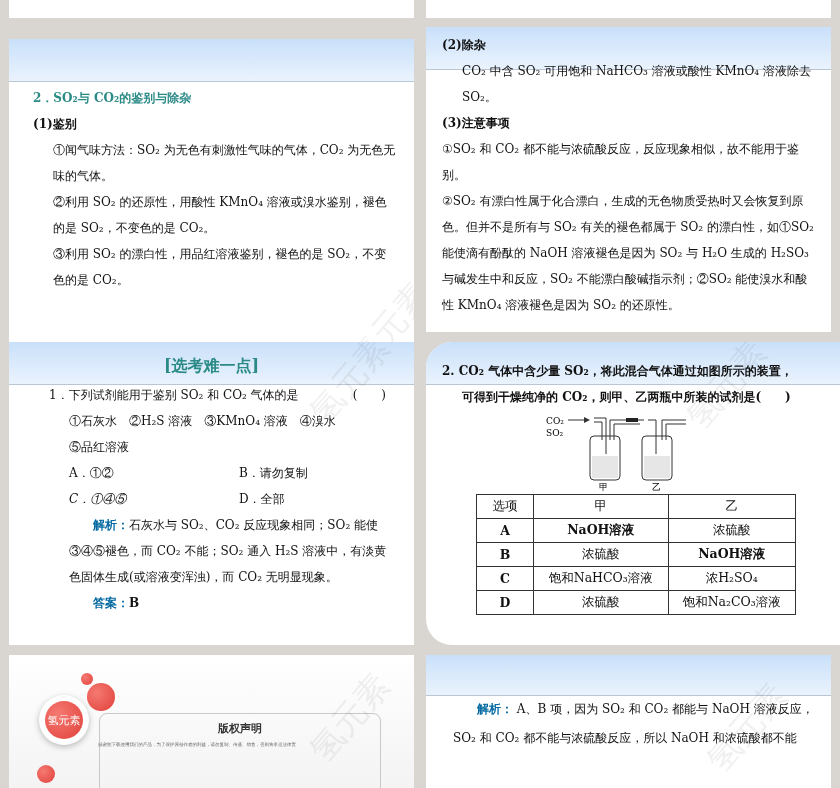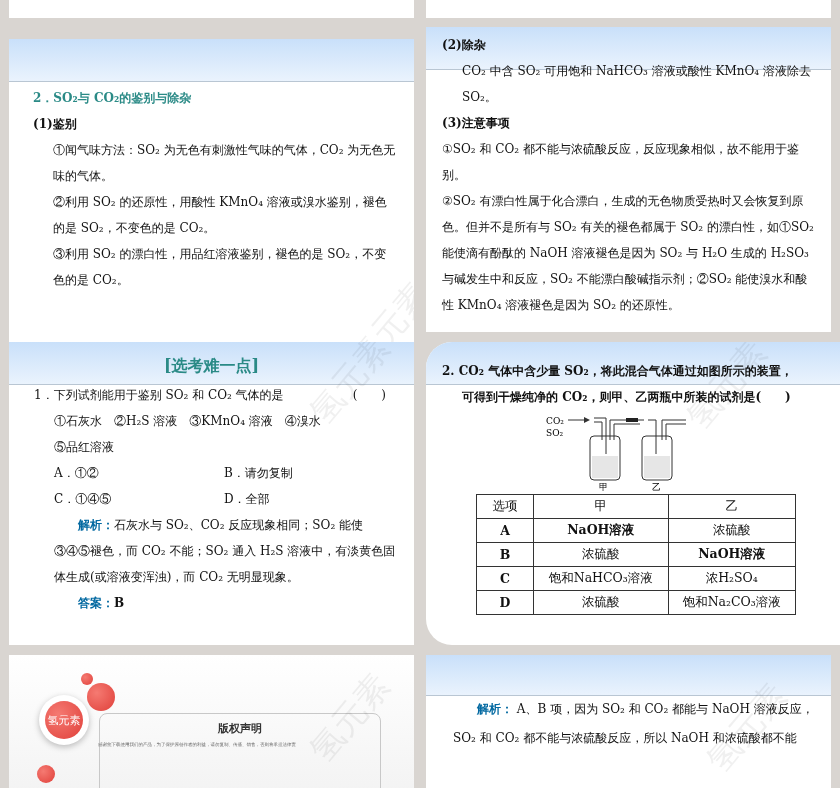--- a/index.html
+++ b/index.html
@@ -45,33 +45,33 @@
     <p class="p ind">CO₂ 中含 SO₂ 可用饱和 NaHCO₃ 溶液或酸性 KMnO₄ 溶液除去 SO₂。</p>
     <p class="p b">(3)注意事项</p>
     <p class="p">①SO₂ 和 CO₂ 都不能与浓硫酸反应，反应现象相似，故不能用于鉴别。</p>
     <p class="p">②SO₂ 有漂白性属于化合漂白，生成的无色物质受热时又会恢复到原色。但并不是所有与 SO₂ 有关的褪色都属于 SO₂ 的漂白性，如①SO₂ 能使滴有酚酞的 NaOH 溶液褪色是因为 SO₂ 与 H₂O 生成的 H₂SO₃ 与碱发生中和反应，SO₂ 不能漂白酸碱指示剂；②SO₂ 能使溴水和酸性 KMnO₄ 溶液褪色是因为 SO₂ 的还原性。</p>
   </div>
 </div>
 
 <div class="panel" style="left:9px;top:342px;width:405px;height:303px;">
   <div class="hdr"></div>
   <div style="position:absolute;top:14px;left:0;right:0;text-align:center;font-size:16px;color:#2a8a86;font-weight:bold;">[选考难一点]</div>
-  <div class="body" style="top:40px;left:25px;right:18px;">
+  <div class="body" style="top:40px;left:40px;right:18px;">
     <p class="p" style="display:flex;justify-content:space-between;">
       <span>1．下列试剂能用于鉴别 SO₂ 和 CO₂ 气体的是</span>
       <span style="padding-right:10px;">(　　)</span>
     </p>
     <p class="p ind">①石灰水　②H₂S 溶液　③KMnO₄ 溶液　④溴水</p>
     <p class="p ind">⑤品红溶液</p>
     <p class="p ind" style="display:flex;">
       <span style="width:170px;">A．①②</span>
       <span>B．请勿复制</span>
     </p>
     <p class="p ind" style="display:flex;">
-      <span style="width:170px;">C．①④⑤</span>
+      <span style="width:170px;font-style:italic;">C．①④⑤</span>
       <span>D．全部</span>
     </p>
     <p class="p ind"><span class="red">解析：</span><span>石灰水与 SO₂、CO₂ 反应现象相同；SO₂ 能使③④⑤褪色，而 CO₂ 不能；SO₂ 通入 H₂S 溶液中，有淡黄色固体生成(或溶液变浑浊)，而 CO₂ 无明显现象。</span></p>
     <p class="p ind"><span class="red">答案：</span><span class="b">B</span></p>
   </div>
   <div class="wm" style="left:290px;top:15px;">氢元素</div>
 </div>
 
 <div class="panel" style="left:426px;top:342px;width:449px;height:303px;border-radius:26px;">
   <div class="hdr"></div>

